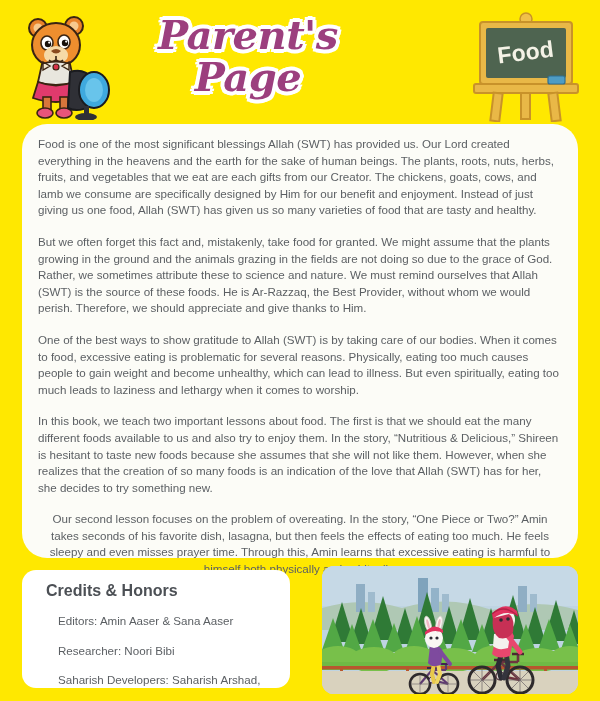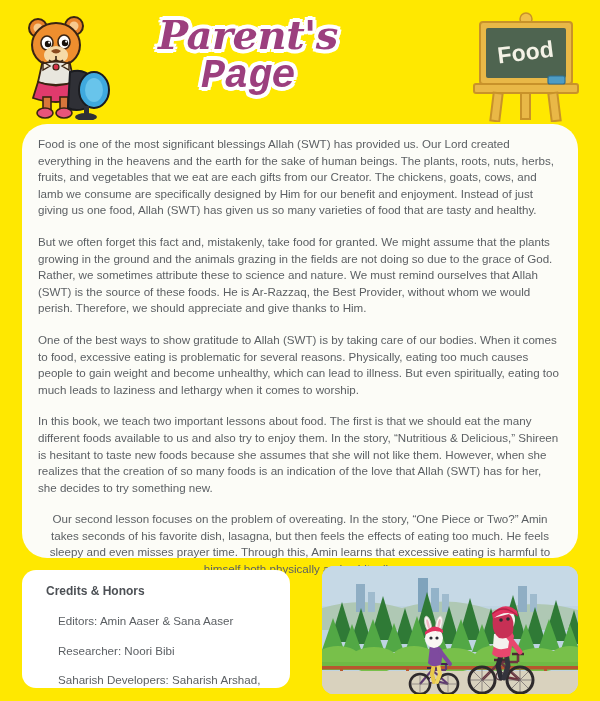--- a/index.html
+++ b/index.html
@@ -56,21 +56,21 @@
     line-height: 42px;
     color: #9C3F7E;
     letter-spacing: -0.5px;
     text-shadow:
        3px 0 0 #fff, -3px 0 0 #fff, 0 3px 0 #fff, 0 -3px 0 #fff,
        2px 2px 0 #fff, -2px 2px 0 #fff, 2px -2px 0 #fff, -2px -2px 0 #fff,
        4px 0 0 #fff, -4px 0 0 #fff, 0 4px 0 #fff, 0 -4px 0 #fff,
        3px 3px 0 #fff, -3px 3px 0 #fff, 3px -3px 0 #fff, -3px -3px 0 #fff;
     white-space: nowrap;
   }
-  .title-line.l2 { font-size: 40px; font-family: Liberation Mono, monospace; }
+  .title-line.l2 { font-size: 40px; }
 
   .chalkboard {
     position: absolute;
     left: 466px;
     top: 12px;
     width: 120px;
     height: 110px;
   }
 
   
@@ -101,21 +101,21 @@
     top: 570px;
     width: 268px;
     height: 118px;
     background: #FFFFFF;
     border-radius: 14px;
     box-sizing: border-box;
     padding: 12px 0 0 24px;
   }
   .credits-title {
     color: #4C5055;
-    font-size: 12px;
+    font-size: 16px;
     font-weight: bold;
     line-height: 18px;
     margin: 0 0 2px 0;
   }
   .credits-line {
     color: #5B5F63;
     font-size: 11.6px;
     line-height: 17.5px;
     margin: 12px;
     white-space: pre;

